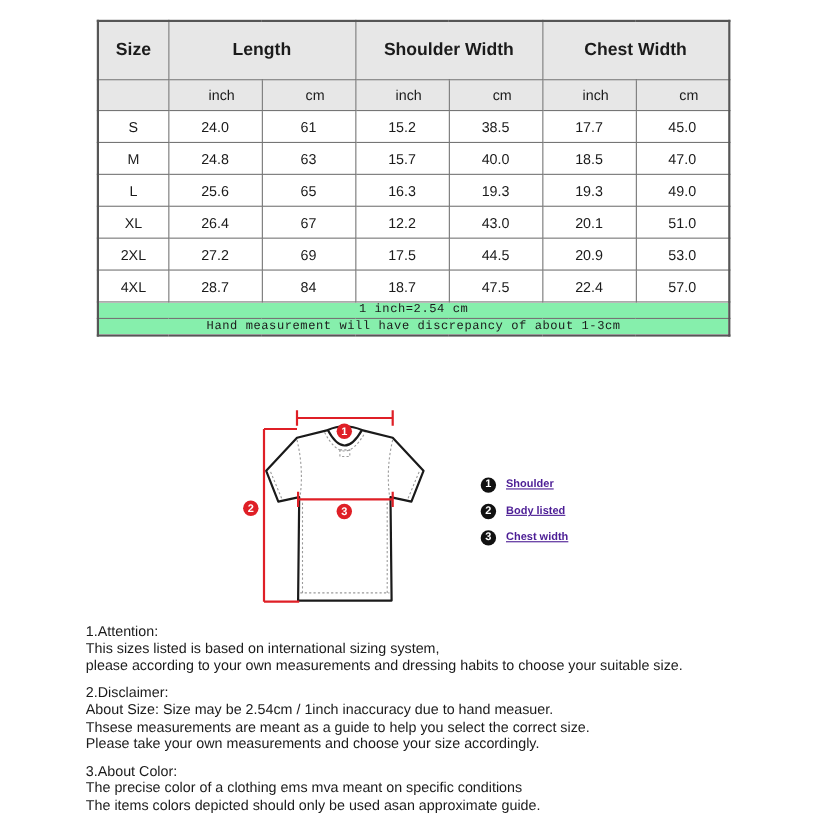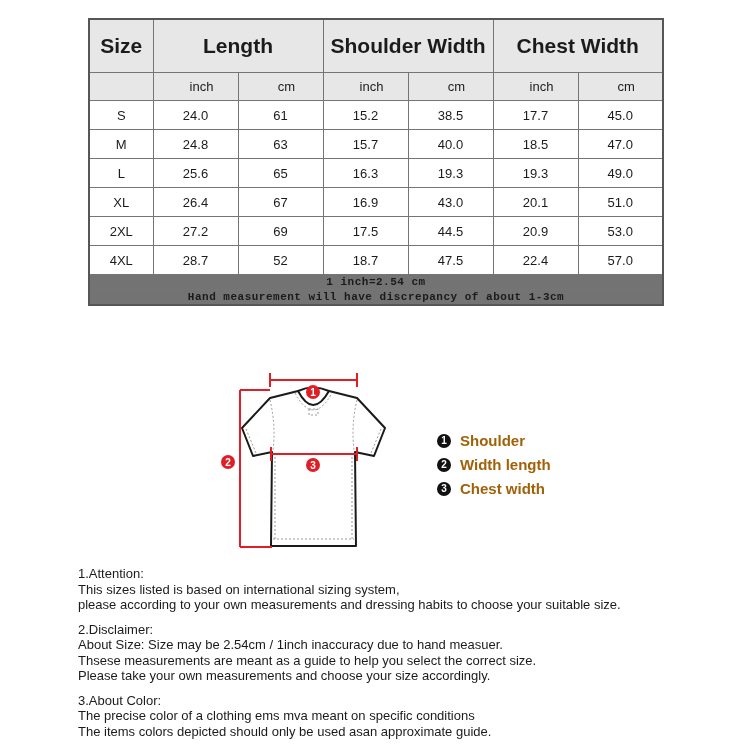--- a/index.html
+++ b/index.html
@@ -6,34 +6,34 @@
   #page{position:relative;width:750px;height:750px;background:#ffffff;overflow:hidden;
         font-family:"Liberation Sans",sans-serif;color:#1b1b1b;}
 
   
   #table-wrap{position:absolute;left:88px;top:18px;}
   table.size-chart{border-collapse:collapse;table-layout:fixed;width:574px;
         border:2px solid #565656;}
   table.size-chart th,table.size-chart td{
         border:1px solid #757575;text-align:center;vertical-align:middle;
         padding:0;color:#1b1b1b;overflow:hidden;white-space:nowrap;}
-  tr.group-row th{height:52px;background:#e7e7e7;font-size:21px;font-weight:bold;}
+  tr.group-row th{height:52px;background:#e7e7e7;font-size:16px;font-weight:bold;}
   tr.unit-row th{height:27px;background:#e7e7e7;font-size:13px;font-weight:normal;padding-left:12px;}
   tbody td{height:28px;background:#ffffff;font-size:13px;}
-  tfoot td{height:14px;background:#737373;font-family:"Liberation Mono",monospace;
-        font-size:11px;letter-spacing:0.5px;font-weight:bold;}
+  tfoot td{height:14px;background:#86efac;font-family:"Liberation Mono",monospace;
+        font-size:11px;letter-spacing:0.5px;}
 
   
   #shirt-svg{position:absolute;left:195px;top:365px;}
   #legend{position:absolute;left:437px;top:433px;display:flex;flex-direction:column;gap:9px;}
   .legend-item{display:flex;align-items:center;gap:9px;height:15px;}
   .legend-badge{width:14px;height:14px;border-radius:50%;background:#111111;color:#ffffff;
         font-size:10px;font-weight:bold;display:flex;align-items:center;justify-content:center;
         flex:0 0 14px;}
-  .legend-label{font-size:15px;font-weight:bold;color:#a16207;}
+  .legend-label{font-size:10px;font-weight:bold;color:#4c1d95;text-decoration:underline;}
 
   
   #notes{position:absolute;left:78px;top:566px;width:640px;font-size:13px;line-height:15.5px;}
   .note-block{margin-bottom:9px;}
 </style>
 </head>
 <body>
 
 <div id="page">
 
@@ -90,38 +90,38 @@
           <td>65</td>
           <td>16.3</td>
           <td>19.3</td>
           <td>19.3</td>
           <td>49.0</td>
         </tr>
         <tr>
           <td>XL</td>
           <td>26.4</td>
           <td>67</td>
-          <td>16.9</td>
+          <td>12.2</td>
           <td>43.0</td>
           <td>20.1</td>
           <td>51.0</td>
         </tr>
         <tr>
           <td>2XL</td>
           <td>27.2</td>
           <td>69</td>
           <td>17.5</td>
           <td>44.5</td>
           <td>20.9</td>
           <td>53.0</td>
         </tr>
         <tr>
           <td>4XL</td>
           <td>28.7</td>
-          <td>52</td>
+          <td>84</td>
           <td>18.7</td>
           <td>47.5</td>
           <td>22.4</td>
           <td>57.0</td>
         </tr>
       </tbody>
       <tfoot>
         <tr>
           <td colspan="7">1 inch=2.54 cm</td>
         </tr>
@@ -167,21 +167,21 @@
     </g>
   </svg>
 
   <div id="legend">
     <div class="legend-item">
       <span class="legend-badge">1</span>
       <span class="legend-label">Shoulder</span>
     </div>
     <div class="legend-item">
       <span class="legend-badge">2</span>
-      <span class="legend-label">Width length</span>
+      <span class="legend-label">Body listed</span>
     </div>
     <div class="legend-item">
       <span class="legend-badge">3</span>
       <span class="legend-label">Chest width</span>
     </div>
   </div>
 
   <div id="notes">
     <div class="note-block">
       <div>1.Attention:</div>

